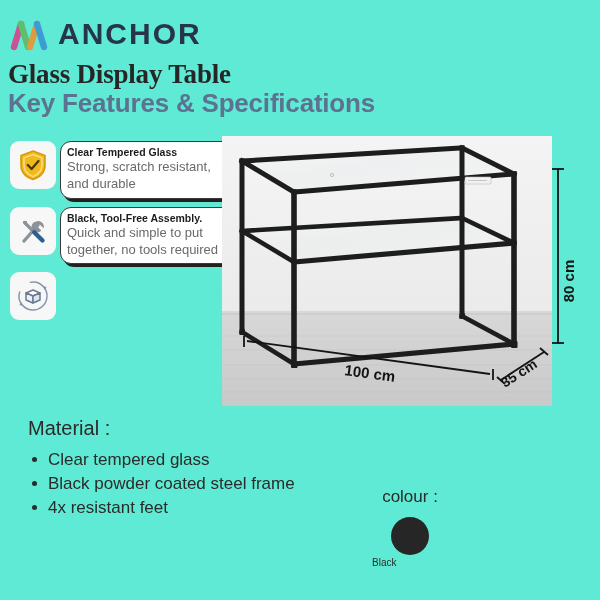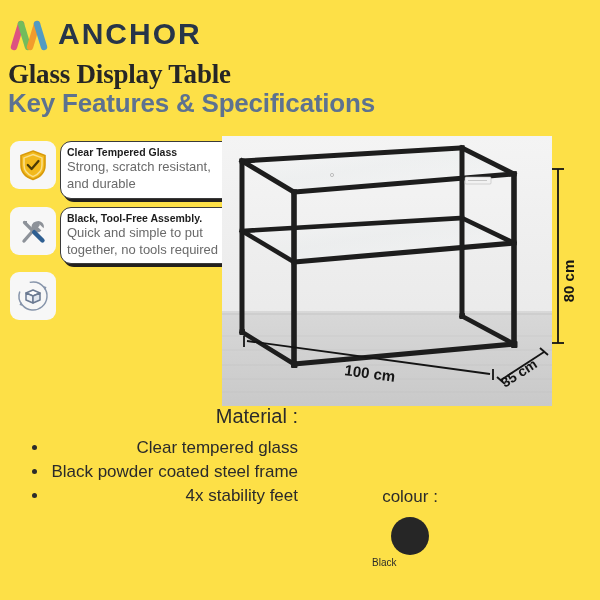--- a/index.html
+++ b/index.html
@@ -7,21 +7,21 @@
   html, body {
     width: 600px; height: 600px;
     overflow: hidden;
     background: #ededec;
     font-family: "Liberation Sans", sans-serif;
   }
 
   #page {
     position: relative;
     width: 600px; height: 600px;
-    background: #fde047;
+    background: #5eead4;
   }
 
   
   #brand {
     position: absolute;
     left: 8px; top: 16px;
     display: flex; align-items: center;
     gap: 6px;
   }
   #brand-logo { width: 44px; height: 36px; display: block; }
@@ -105,23 +105,22 @@
   #product {
     position: absolute;
     left: 222px; top: 136px;
     width: 378px; height: 310px;
   }
   #product svg { display: block; }
 
   
   #material {
     position: absolute;
-    left: 28px; top: 405px;
+    left: 28px; top: 417px;
     width: 270px;
-    text-align: right;
   }
   #material-title {
     font-size: 20px;
     color: #2b2b2b;
     font-weight: 400;
     margin-bottom: 9px;
   }
   #material-list { list-style: none; }
   #material-list li {
     position: relative;
@@ -342,21 +341,21 @@
       </g>
       <text x="352" y="145" transform="rotate(-90 352 145)" font-family="Liberation Sans, sans-serif" font-size="15" font-weight="700" fill="#141414" text-anchor="middle">80 cm</text>
     </svg>
   </div>
 
   <div id="material">
     <div id="material-title">Material :</div>
     <ul id="material-list">
       <li>Clear tempered glass</li>
       <li>Black powder coated steel frame</li>
-      <li>4x stability feet</li>
+      <li>4x resistant feet</li>
     </ul>
   </div>
 
   <div id="colour-block">
     <div id="colour-row">
       <span id="colour-label">colour :</span>
       <span id="colour-swatch" style="background: rgb(38, 38, 38);"></span>
     </div>
     <div id="colour-name">Black</div>
   </div>

